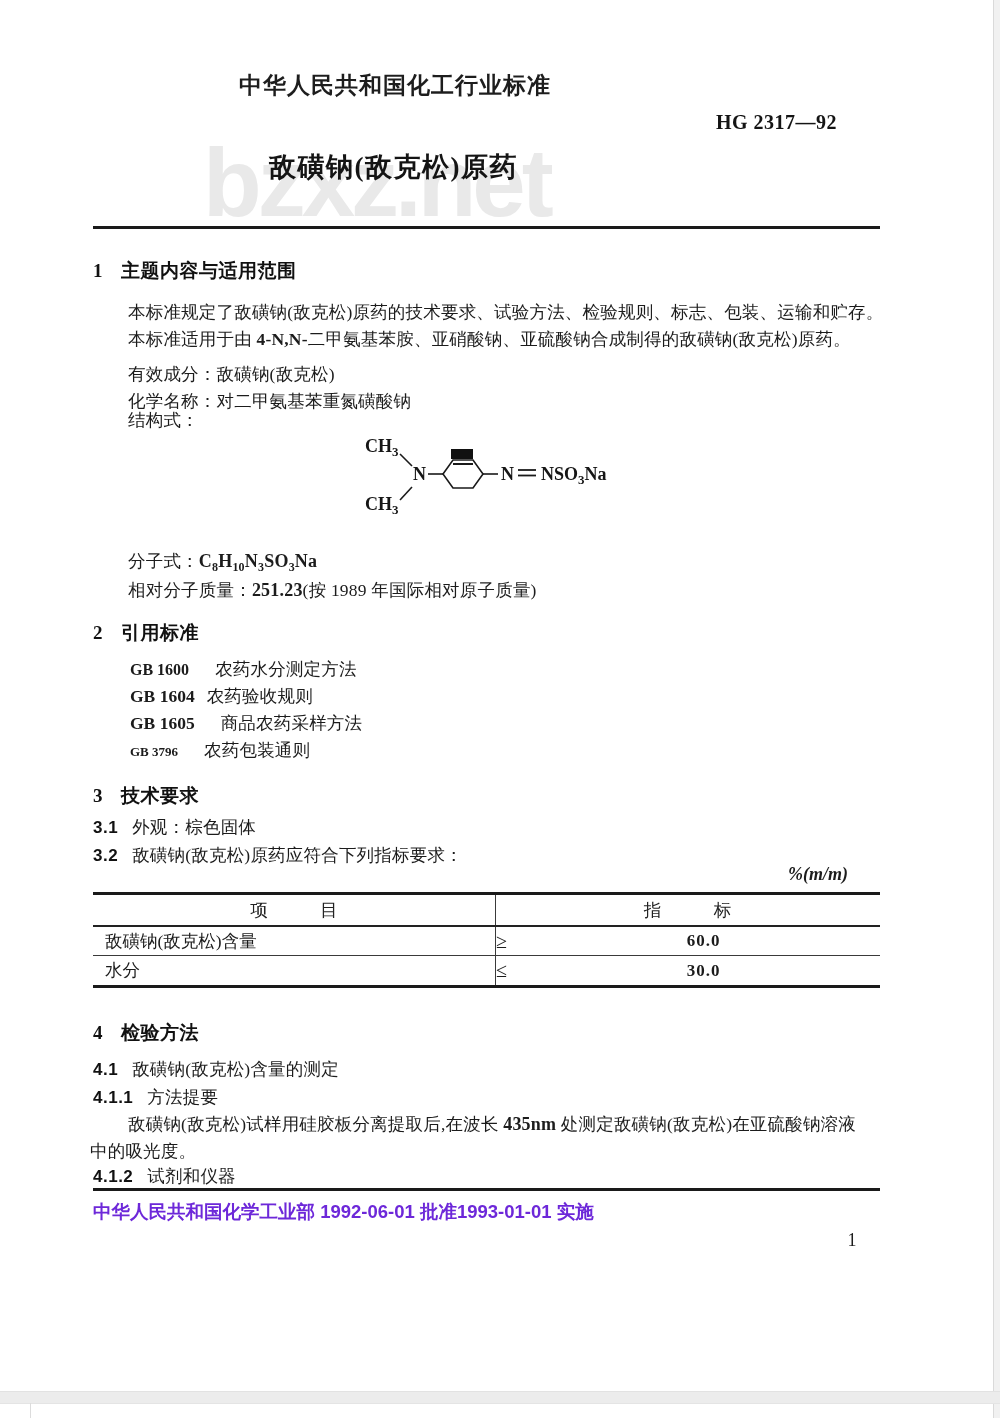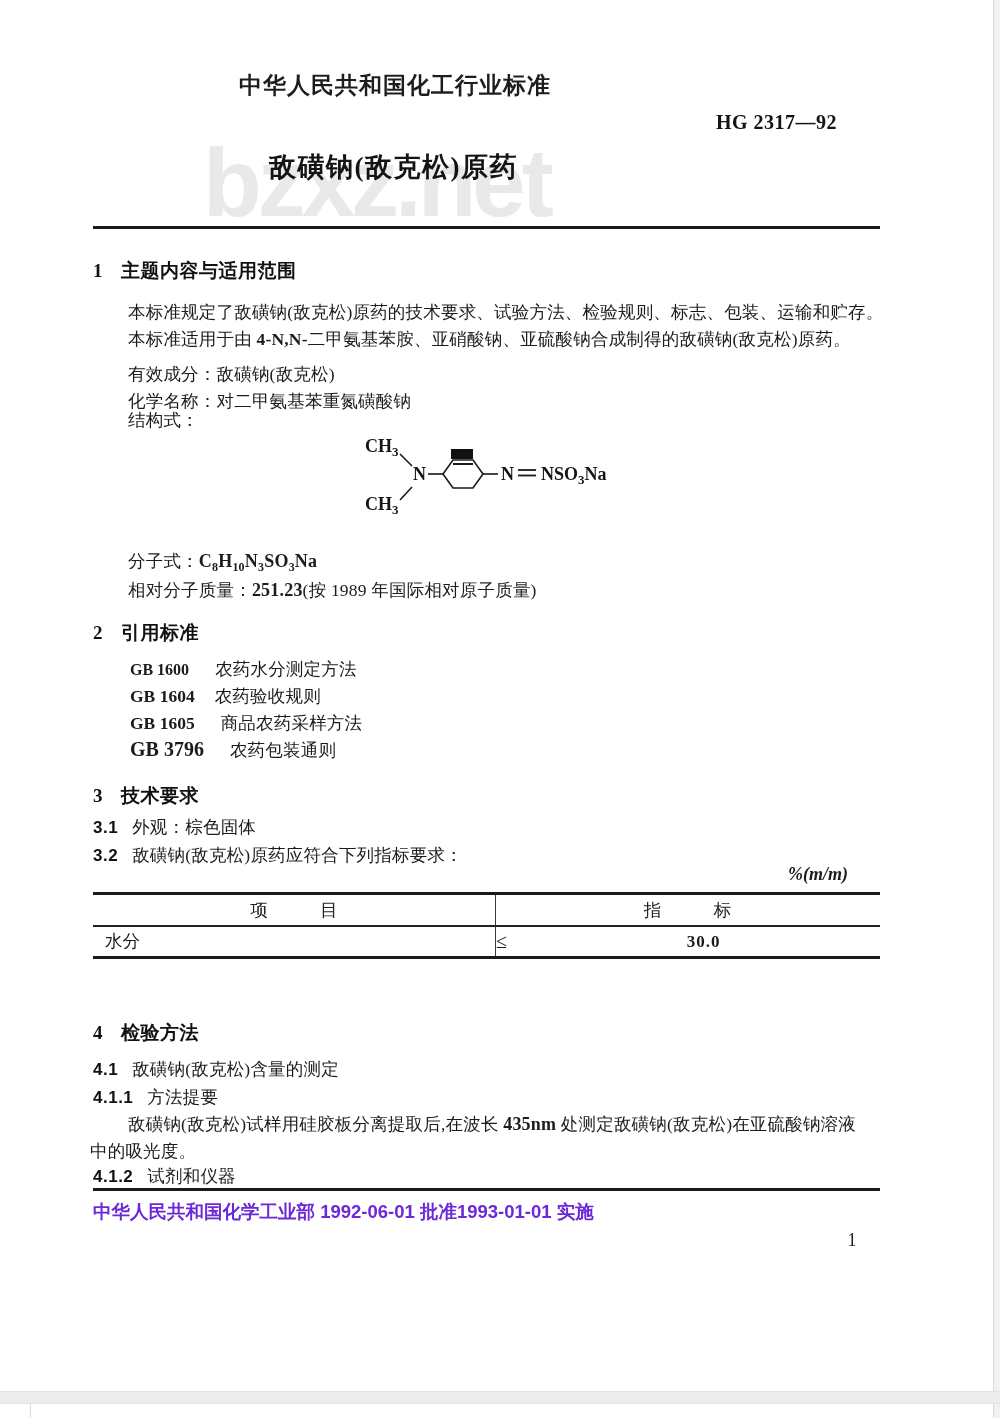--- a/index.html
+++ b/index.html
@@ -112,28 +112,28 @@
   <div class="abs hei sechead" style="left:93px; top:620px;">
     <span class="num">2</span><span>引用标准</span>
   </div>
 
   <div class="abs" style="left:130px; top:657px;">
     <span class="lat" style="font-size:16px;">GB 1600</span>
     <span class="song t" style="margin-left:22px;">农药水分测定方法</span>
   </div>
   <div class="abs" style="left:130px; top:684px;">
     <span class="lat" style="font-size:17.5px;">GB 1604</span>
-    <span class="song t" style="margin-left:16px;">农药验收规则</span>
+    <span class="song t" style="margin-left:8px;">农药验收规则</span>
   </div>
   <div class="abs" style="left:130px; top:711px;">
     <span class="lat" style="font-size:17.5px;">GB 1605</span>
     <span class="song t" style="margin-left:22px;">商品农药采样方法</span>
   </div>
   <div class="abs" style="left:130px; top:738px;">
-    <span class="lat" style="font-size:20px;">GB 3796</span>
+    <span class="lat" style="font-size:13px;">GB 3796</span>
     <span class="song t" style="margin-left:22px;">农药包装通则</span>
   </div>
 
   <div class="abs hei sechead" style="left:93px; top:783px;">
     <span class="num">3</span><span>技术要求</span>
   </div>
 
   <div class="abs itemline" style="left:93px; top:815px;">
     <span class="inum">3.1</span><span class="song t">外观：棕色固体</span>
   </div>
@@ -141,20 +141,27 @@
     <span class="inum">3.2</span><span class="song t">敌磺钠(敌克松)原药应符合下列指标要求：</span>
   </div>
 
   <div class="abs song" style="left:700px; top:864px; width:148px; text-align:right; font-size:18px; font-style:italic; font-weight:600; color:#1c1c1c;">%(m/m)</div>
 
   <div class="spec-table">
     <div class="vline"></div>
     <div class="trow thead">
       <div class="c1 song">项　　　目</div>
       <div class="c2 song">指　　　标</div>
+    </div>
+    <div class="trow tr1">
+      <div class="c1 song rowname">
+        <span>敌磺钠(敌克松)含量</span>
+        <span class="rel">≥</span>
+      </div>
+      <div class="c2"><span class="val">60.0</span></div>
     </div>
     <div class="trow tr2">
       <div class="c1 song rowname">
         <span>水分</span>
         <span class="rel">≤</span>
       </div>
       <div class="c2"><span class="val">30.0</span></div>
     </div>
   </div>
 

